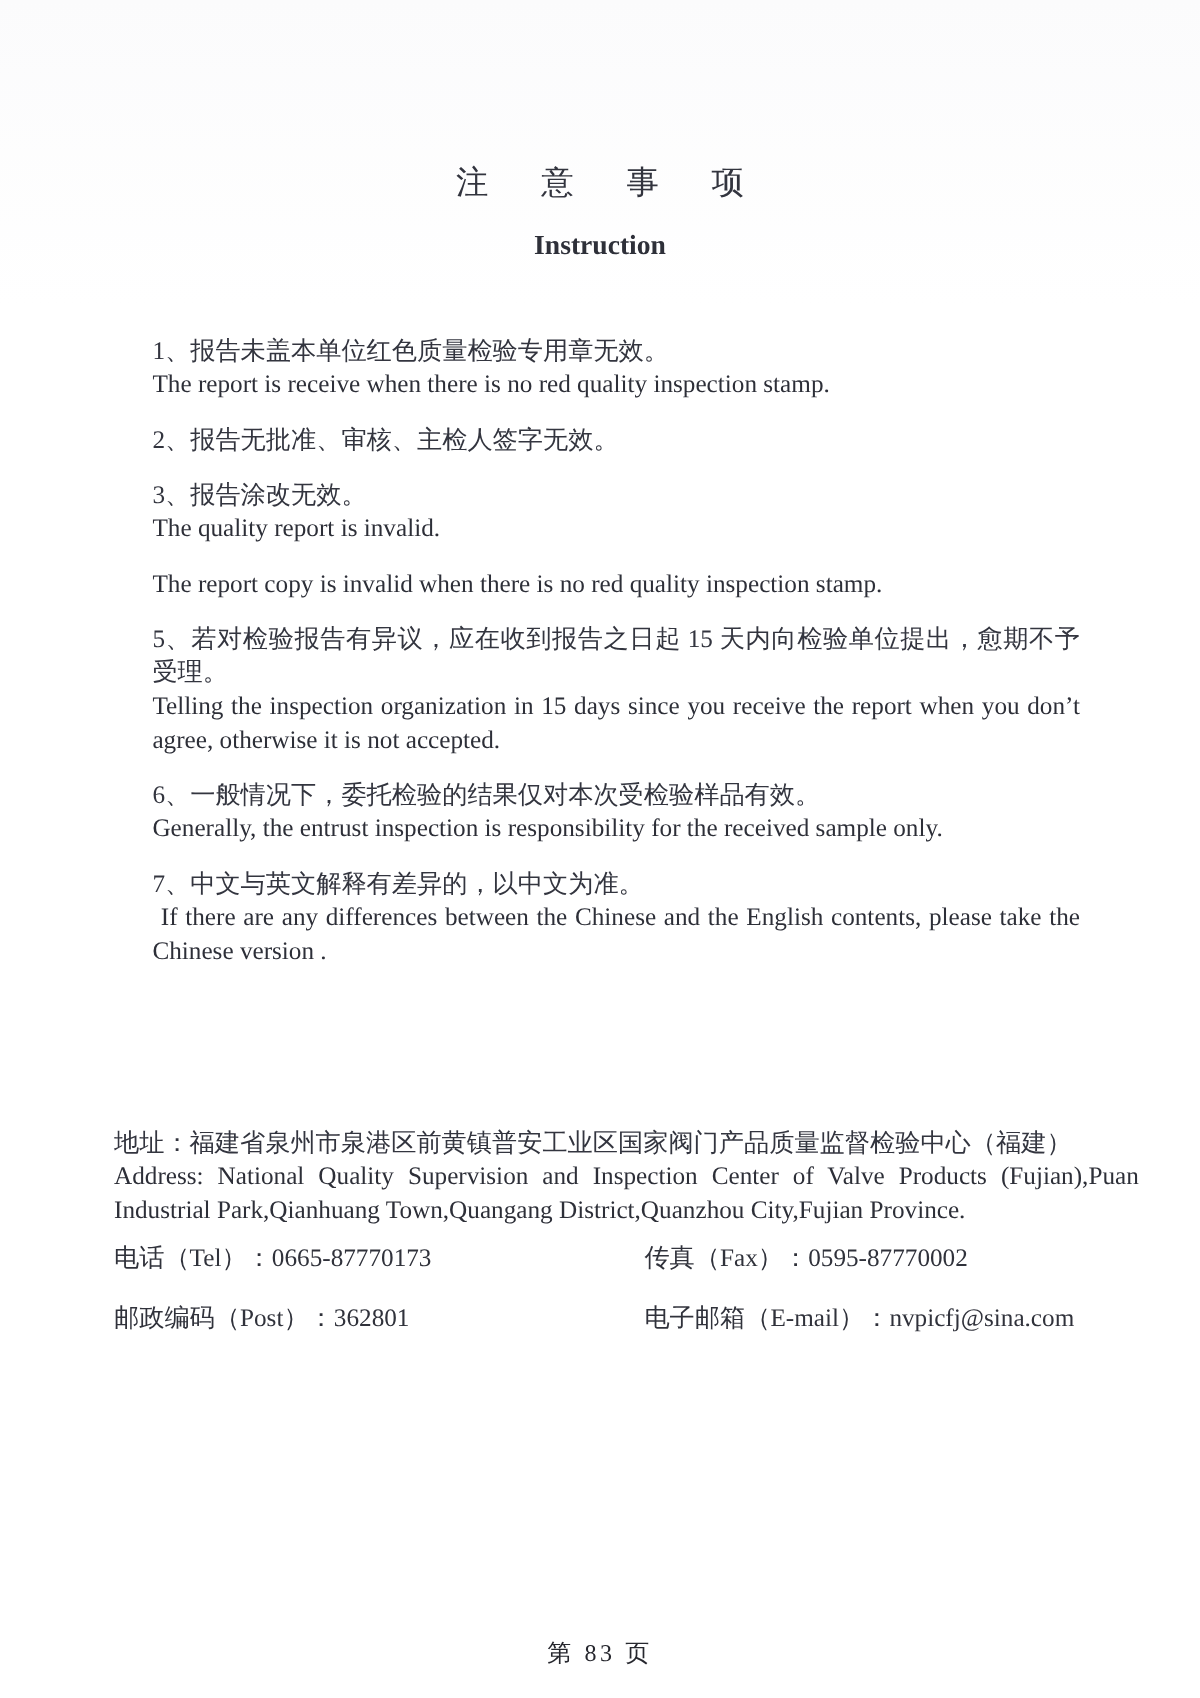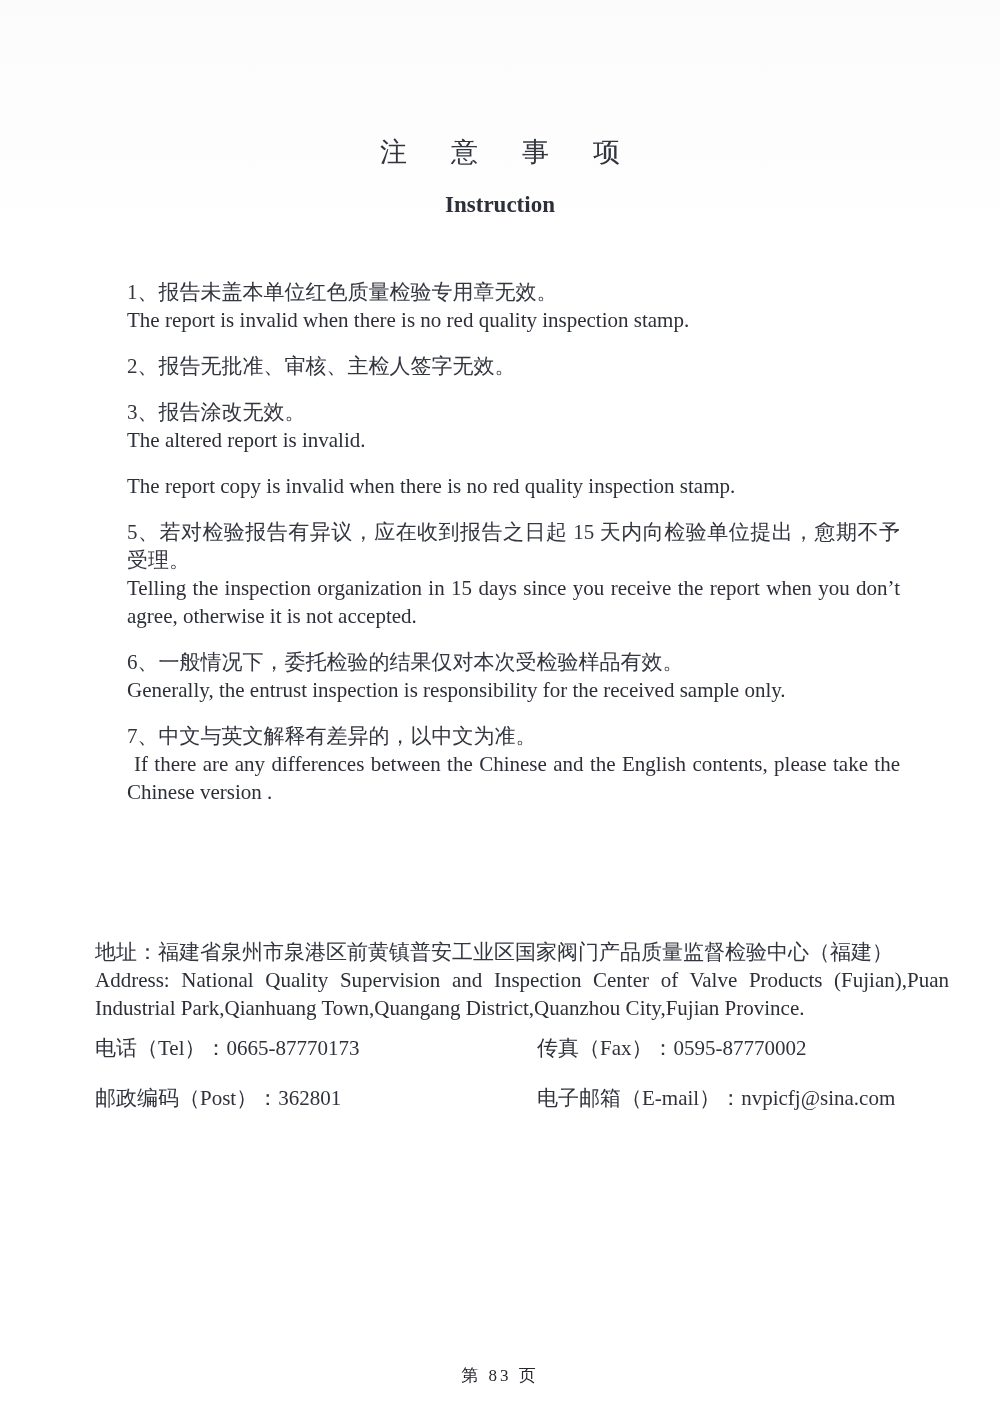--- a/index.html
+++ b/index.html
@@ -97,44 +97,44 @@
   }
   .label, .value {
     display: inline;
   }
   .footer {
     position: absolute;
     top: 1364px;
     left: 0;
     width: 100%;
     text-align: center;
-    font-size: 17px;
+    font-size: 20px;
     color: #26272e;
     letter-spacing: 3px;
   }
 </style>
 </head>
 <body>
 
 <div class="page">
 
   <h1 class="title-cn">注意事项</h1>
   <h2 class="title-en">Instruction</h2>
 
   <div class="items">
     <div class="item">
       <p class="cn">1、报告未盖本单位红色质量检验专用章无效。</p>
-      <p class="en">The report is invalid when there is no red quality inspection stamp.</p>
+      <p class="en">The report is receive when there is no red quality inspection stamp.</p>
     </div>
     <div class="item">
       <p class="cn">2、报告无批准、审核、主检人签字无效。</p>
     </div>
     <div class="item">
       <p class="cn">3、报告涂改无效。</p>
-      <p class="en">The altered report is invalid.</p>
+      <p class="en">The quality report is invalid.</p>
     </div>
     <div class="item">
       <p class="en">The report copy is invalid when there is no red quality inspection stamp.</p>
     </div>
     <div class="item">
       <p class="cn">5、若对检验报告有异议，应在收到报告之日起 15 天内向检验单位提出，愈期不予受理。</p>
       <p class="en">Telling the inspection organization in 15 days since you receive the report when you don’t agree, otherwise it is not accepted.</p>
     </div>
     <div class="item">
       <p class="cn">6、一般情况下，委托检验的结果仅对本次受检验样品有效。</p>

